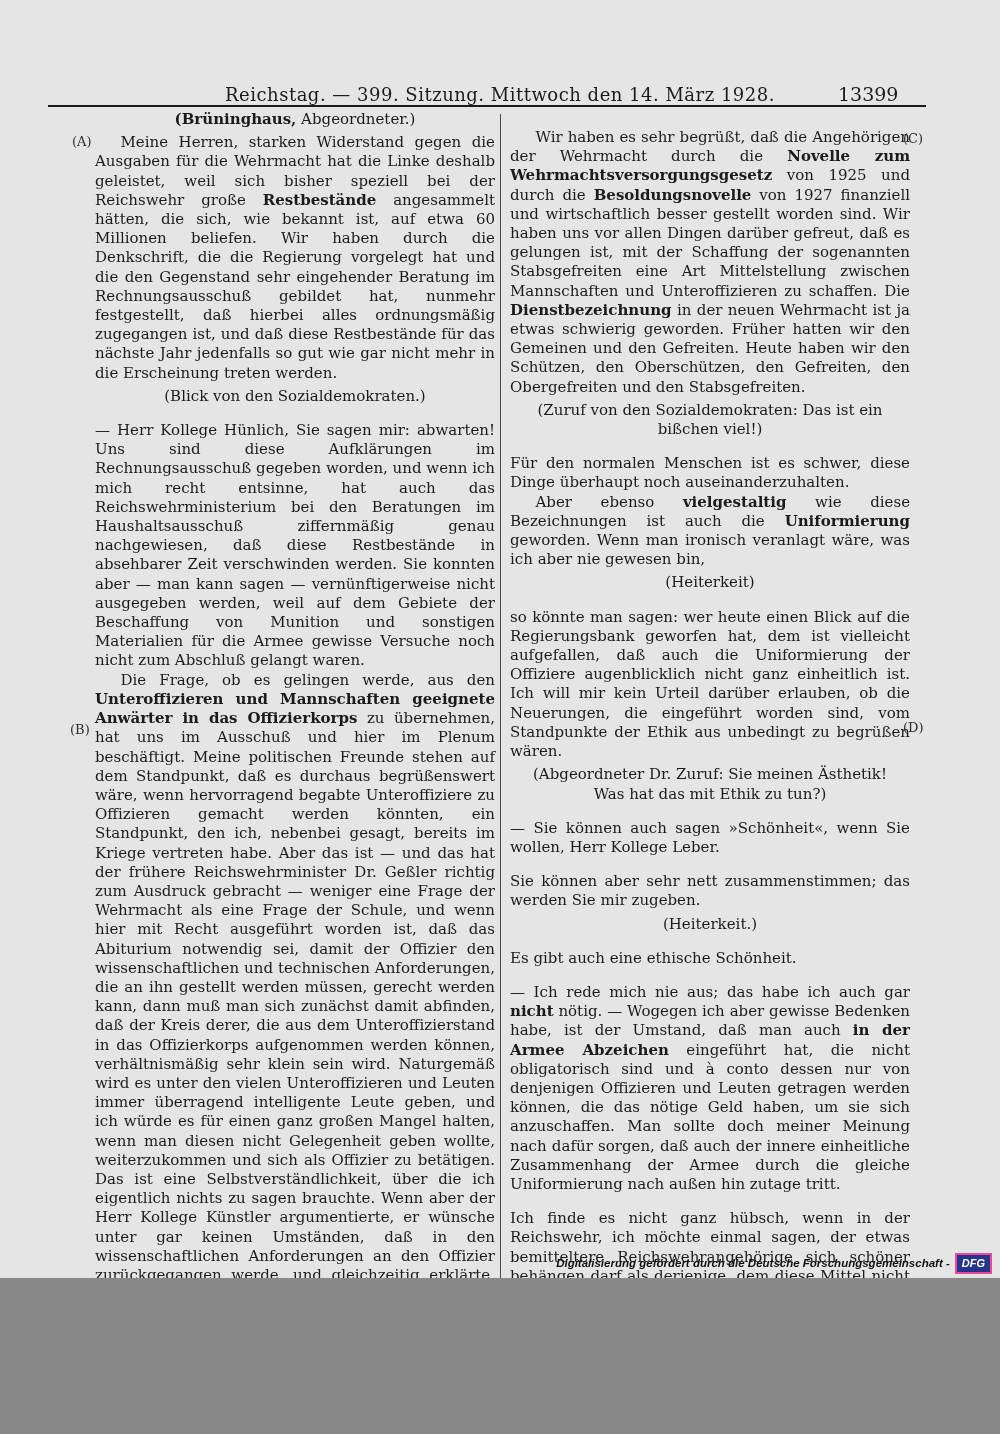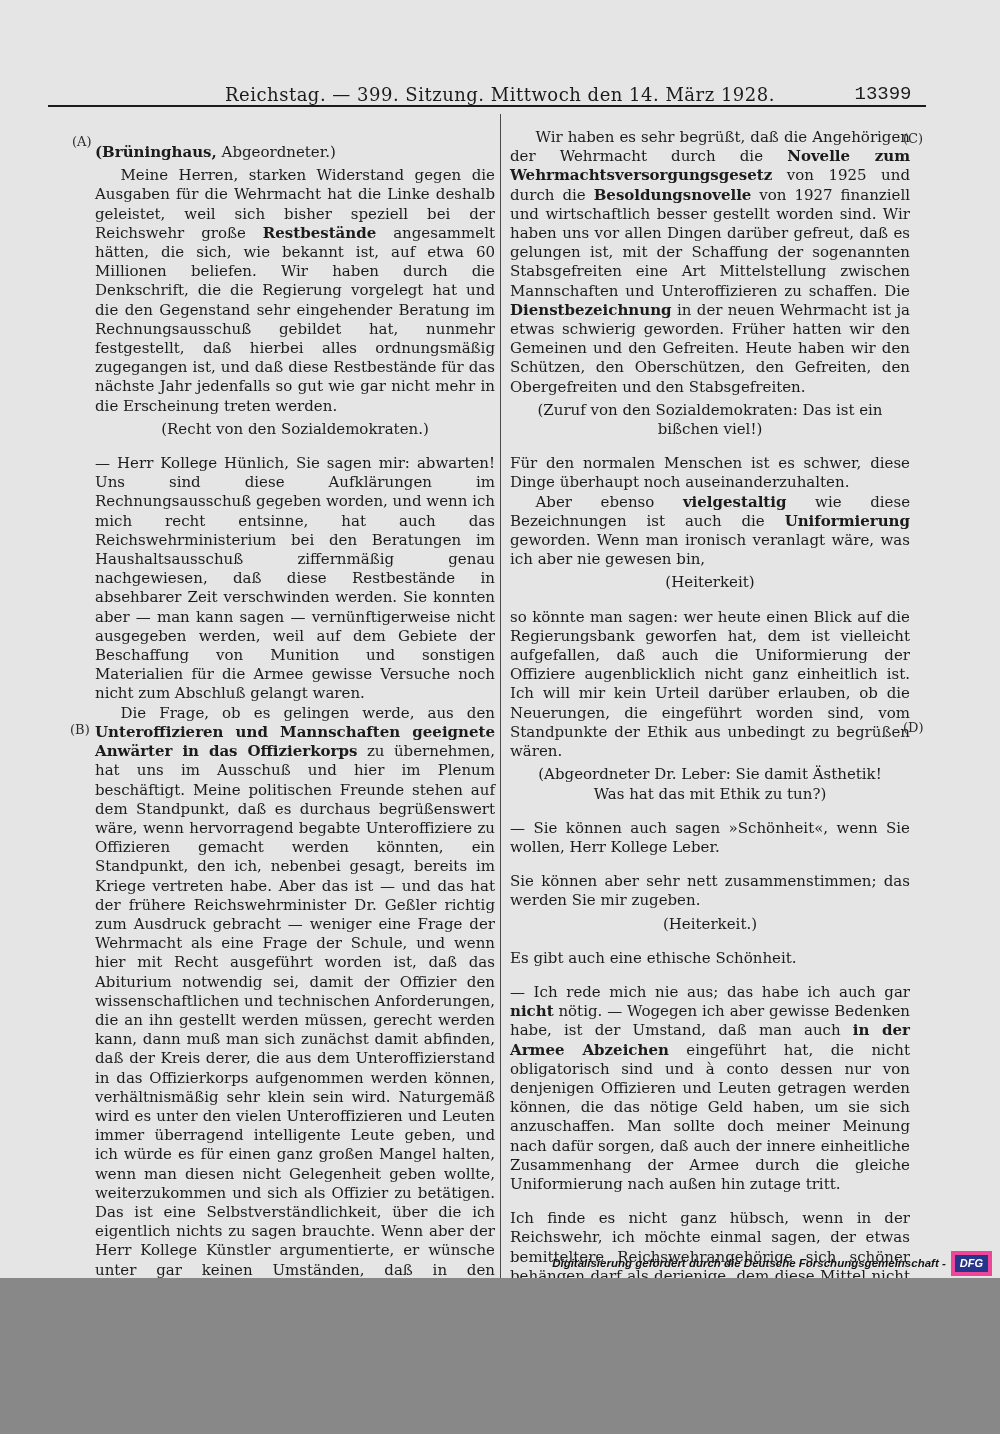--- a/index.html
+++ b/index.html
@@ -10,21 +10,21 @@
     font-family:"DejaVu Serif","Liberation Serif",serif;
     overflow:hidden;
   }
   
   #header-center{
     position:absolute; top:84px; left:0; width:1000px;
     text-align:center; font-size:18px; letter-spacing:0.5px;
   }
   #page-number{
     position:absolute; top:83px; left:838px; width:90px;
-    font-size:19px; text-align:center;font-family:Liberation Mono, monospace;
+    font-size:19px; 
   }
   #header-rule{
     position:absolute; top:105px; left:48px; width:878px; height:2px;
     background:#1b1b1b;
   }
   #column-divider{
     position:absolute; top:114px; left:500px; width:1px; height:1232px;
     background:#4a4a4a;
   }
   
@@ -40,66 +40,66 @@
   .col{
     position:absolute; top:110px; width:400px;
     font-size:15px; line-height:19.2px; text-align:justify;
     hyphens:auto; -webkit-hyphens:auto;
   }
   #col-left{left:95px;}
   #col-right{left:510px; top:128px;}
   .para{margin:0; text-align:justify; text-indent:0;}
   .para.indent{text-indent:1.7em;}
   .para.flush{text-indent:0; margin-top:15px;}
-  .para.speaker{text-align:left; margin-bottom:4px;margin-top:33px;}
+  .para.speaker{text-align:center; margin-bottom:4px;}
   .para.stage{text-align:center; text-indent:0; margin:4px 16px 5px 16px;}
   .bold{font-weight:bold;}
   
   #footer{
     position:absolute; right:8px; bottom:6px; height:18px;
     display:flex; align-items:center; gap:5px;
     font-family:"Liberation Sans","DejaVu Sans",sans-serif;
     font-size:11.5px; font-weight:bold; color:#111;font-style:italic;
   }
   #dfg-badge{
     display:inline-block; padding:2px 5px 3px 5px;
     color:#fff; font-size:11px; font-weight:bold;
-    border:4px solid #ec4899;
+    border:2px solid #ec4899;
   }
 </style>
 </head>
 <body>
 
 <div id="page">
 
   <div id="header-center">Reichstag. — 399. Sitzung. Mittwoch den 14. März 1928.</div>
   <div id="page-number">13399</div>
   <div id="header-rule"></div>
   <div id="column-divider"></div>
 
   <div class="margin-mark" id="mark-a">(A)</div>
   <div class="margin-mark" id="mark-b">(B)</div>
   <div class="margin-mark" id="mark-c">(C)</div>
   <div class="margin-mark" id="mark-d">(D)</div>
 
   <div class="col" id="col-left">
       <p class="para speaker"><span class="bold">(Brüninghaus,</span><span> Abgeordneter.)</span></p>
       <p class="para indent"><span>Meine Herren, starken Widerstand gegen die Ausgaben für die Wehrmacht hat die Linke deshalb geleistet, weil sich bisher speziell bei der Reichswehr große </span><span class="bold">Restbestände</span><span> angesammelt hätten, die sich, wie bekannt ist, auf etwa 60 Millionen beliefen. Wir haben durch die Denkschrift, die die Regierung vorgelegt hat und die den Gegenstand sehr eingehender Beratung im Rechnungsausschuß gebildet hat, nunmehr festgestellt, daß hierbei alles ordnungsmäßig zugegangen ist, und daß diese Restbestände für das nächste Jahr jedenfalls so gut wie gar nicht mehr in die Erscheinung treten werden.</span></p>
-      <p class="para stage"><span>(Recht von den Sozialdemokraten.)</span></p>
+      <p class="para stage"><span>(Blick von den Sozialdemokraten.)</span></p>
       <p class="para flush"><span>— Herr Kollege Hünlich, Sie sagen mir: abwarten! Uns sind diese Aufklärungen im Rechnungsausschuß gegeben worden, und wenn ich mich recht entsinne, hat auch das Reichswehrministerium bei den Beratungen im Haushaltsausschuß ziffernmäßig genau nachgewiesen, daß diese Restbestände in absehbarer Zeit verschwinden werden. Sie konnten aber — man kann sagen — vernünftigerweise nicht ausgegeben werden, weil auf dem Gebiete der Beschaffung von Munition und sonstigen Materialien für die Armee gewisse Versuche noch nicht zum Abschluß gelangt waren.</span></p>
       <p class="para indent"><span>Die Frage, ob es gelingen werde, aus den </span><span class="bold">Unteroffizieren und Mannschaften geeignete Anwärter in das Offizierkorps</span><span> zu übernehmen, hat uns im Ausschuß und hier im Plenum beschäftigt. Meine politischen Freunde stehen auf dem Standpunkt, daß es durchaus begrüßenswert wäre, wenn hervorragend begabte Unteroffiziere zu Offizieren gemacht werden könnten, ein Standpunkt, den ich, nebenbei gesagt, bereits im Kriege vertreten habe. Aber das ist — und das hat der frühere Reichswehrminister Dr. Geßler richtig zum Ausdruck gebracht — weniger eine Frage der Wehrmacht als eine Frage der Schule, und wenn hier mit Recht ausgeführt worden ist, daß das Abiturium notwendig sei, damit der Offizier den wissenschaftlichen und technischen Anforderungen, die an ihn gestellt werden müssen, gerecht werden kann, dann muß man sich zunächst damit abfinden, daß der Kreis derer, die aus dem Unteroffizierstand in das Offizierkorps aufgenommen werden können, verhältnismäßig sehr klein sein wird. Naturgemäß wird es unter den vielen Unteroffizieren und Leuten immer überragend intelligente Leute geben, und ich würde es für einen ganz großen Mangel halten, wenn man diesen nicht Gelegenheit geben wollte, weiterzukommen und sich als Offizier zu betätigen. Das ist eine Selbstverständlichkeit, über die ich eigentlich nichts zu sagen brauchte. Wenn aber der Herr Kollege Künstler argumentierte, er wünsche unter gar keinen Umständen, daß in den wissenschaftlichen Anforderungen an den Offizier zurückgegangen werde, und gleichzeitig erklärte, das Abitur könne aber selbstverständlich von einem Volksschüler, der Offizier werden will, nicht verlangt werden, dann ist das nicht ganz schlüssig. Er kann nicht auf der einen Seite sagen, das Bildungsniveau des Offiziers solle unter keinen Umständen heruntergedrückt werden, und gleichzeitig verlangen, daß jemand auch ohne Abiturium in das Offizierskorps aufgenommen werden könne. Das ist nicht schlüssig und kann nicht aufrechterhalten werden. Aber als Resümee kann ich sagen: wir wären durchaus damit einverstanden, daß besonders intelligente Leute in das Offizierkorps aufgenommen werden.</span></p>
     </div>
   <div class="col" id="col-right">
       <p class="para indent"><span>Wir haben es sehr begrüßt, daß die Angehörigen der Wehrmacht durch die </span><span class="bold">Novelle zum Wehrmachtsversorgungsgesetz</span><span> von 1925 und durch die </span><span class="bold">Besoldungsnovelle</span><span> von 1927 finanziell und wirtschaftlich besser gestellt worden sind. Wir haben uns vor allen Dingen darüber gefreut, daß es gelungen ist, mit der Schaffung der sogenannten Stabsgefreiten eine Art Mittelstellung zwischen Mannschaften und Unteroffizieren zu schaffen. Die </span><span class="bold">Dienstbezeichnung</span><span> in der neuen Wehrmacht ist ja etwas schwierig geworden. Früher hatten wir den Gemeinen und den Gefreiten. Heute haben wir den Schützen, den Oberschützen, den Gefreiten, den Obergefreiten und den Stabsgefreiten.</span></p>
       <p class="para stage"><span>(Zuruf von den Sozialdemokraten: Das ist ein bißchen viel!)</span></p>
       <p class="para flush"><span>Für den normalen Menschen ist es schwer, diese Dinge überhaupt noch auseinanderzuhalten.</span></p>
       <p class="para indent"><span>Aber ebenso </span><span class="bold">vielgestaltig</span><span> wie diese Bezeichnungen ist auch die </span><span class="bold">Uniformierung</span><span> geworden. Wenn man ironisch veranlagt wäre, was ich aber nie gewesen bin,</span></p>
       <p class="para stage"><span>(Heiterkeit)</span></p>
       <p class="para flush"><span>so könnte man sagen: wer heute einen Blick auf die Regierungsbank geworfen hat, dem ist vielleicht aufgefallen, daß auch die Uniformierung der Offiziere augenblicklich nicht ganz einheitlich ist. Ich will mir kein Urteil darüber erlauben, ob die Neuerungen, die eingeführt worden sind, vom Standpunkte der Ethik aus unbedingt zu begrüßen wären.</span></p>
-      <p class="para stage"><span>(Abgeordneter Dr. Leber: Sie damit Ästhetik! Was hat das mit Ethik zu tun?)</span></p>
+      <p class="para stage"><span>(Abgeordneter Dr. Zuruf: Sie meinen Ästhetik! Was hat das mit Ethik zu tun?)</span></p>
       <p class="para flush"><span>— Sie können auch sagen »Schönheit«, wenn Sie wollen, Herr Kollege Leber.</span></p>
       <p class="para flush"><span>Sie können aber sehr nett zusammenstimmen; das werden Sie mir zugeben.</span></p>
       <p class="para stage"><span>(Heiterkeit.)</span></p>
       <p class="para flush"><span>Es gibt auch eine ethische Schönheit.</span></p>
       <p class="para flush"><span>— Ich rede mich nie aus; das habe ich auch gar </span><span class="bold">nicht</span><span> nötig. — Wogegen ich aber gewisse Bedenken habe, ist der Umstand, daß man auch </span><span class="bold">in der Armee Abzeichen</span><span> eingeführt hat, die nicht obligatorisch sind und à conto dessen nur von denjenigen Offizieren und Leuten getragen werden können, die das nötige Geld haben, um sie sich anzuschaffen. Man sollte doch meiner Meinung nach dafür sorgen, daß auch der innere einheitliche Zusammenhang der Armee durch die gleiche Uniformierung nach außen hin zutage tritt.</span></p>
       <p class="para flush"><span>Ich finde es nicht ganz hübsch, wenn in der Reichswehr, ich möchte einmal sagen, der etwas bemitteltere Reichswehrangehörige sich schöner behängen darf als derjenige, dem diese Mittel nicht zu Gebote stehen.</span></p>
       <p class="para stage"><span>(Abgeordneter Dr. Leber: Die Reichswehrangehörigen brauchen sich überhaupt nicht zu behängen!)</span></p>
       <p class="para flush"><span>— Ich wende mich ja auch nur gegen diese etwas differenzielle Behandlung, die ich, offen gestanden, nicht für ganz richtig halte.</span></p>
     </div>
 

